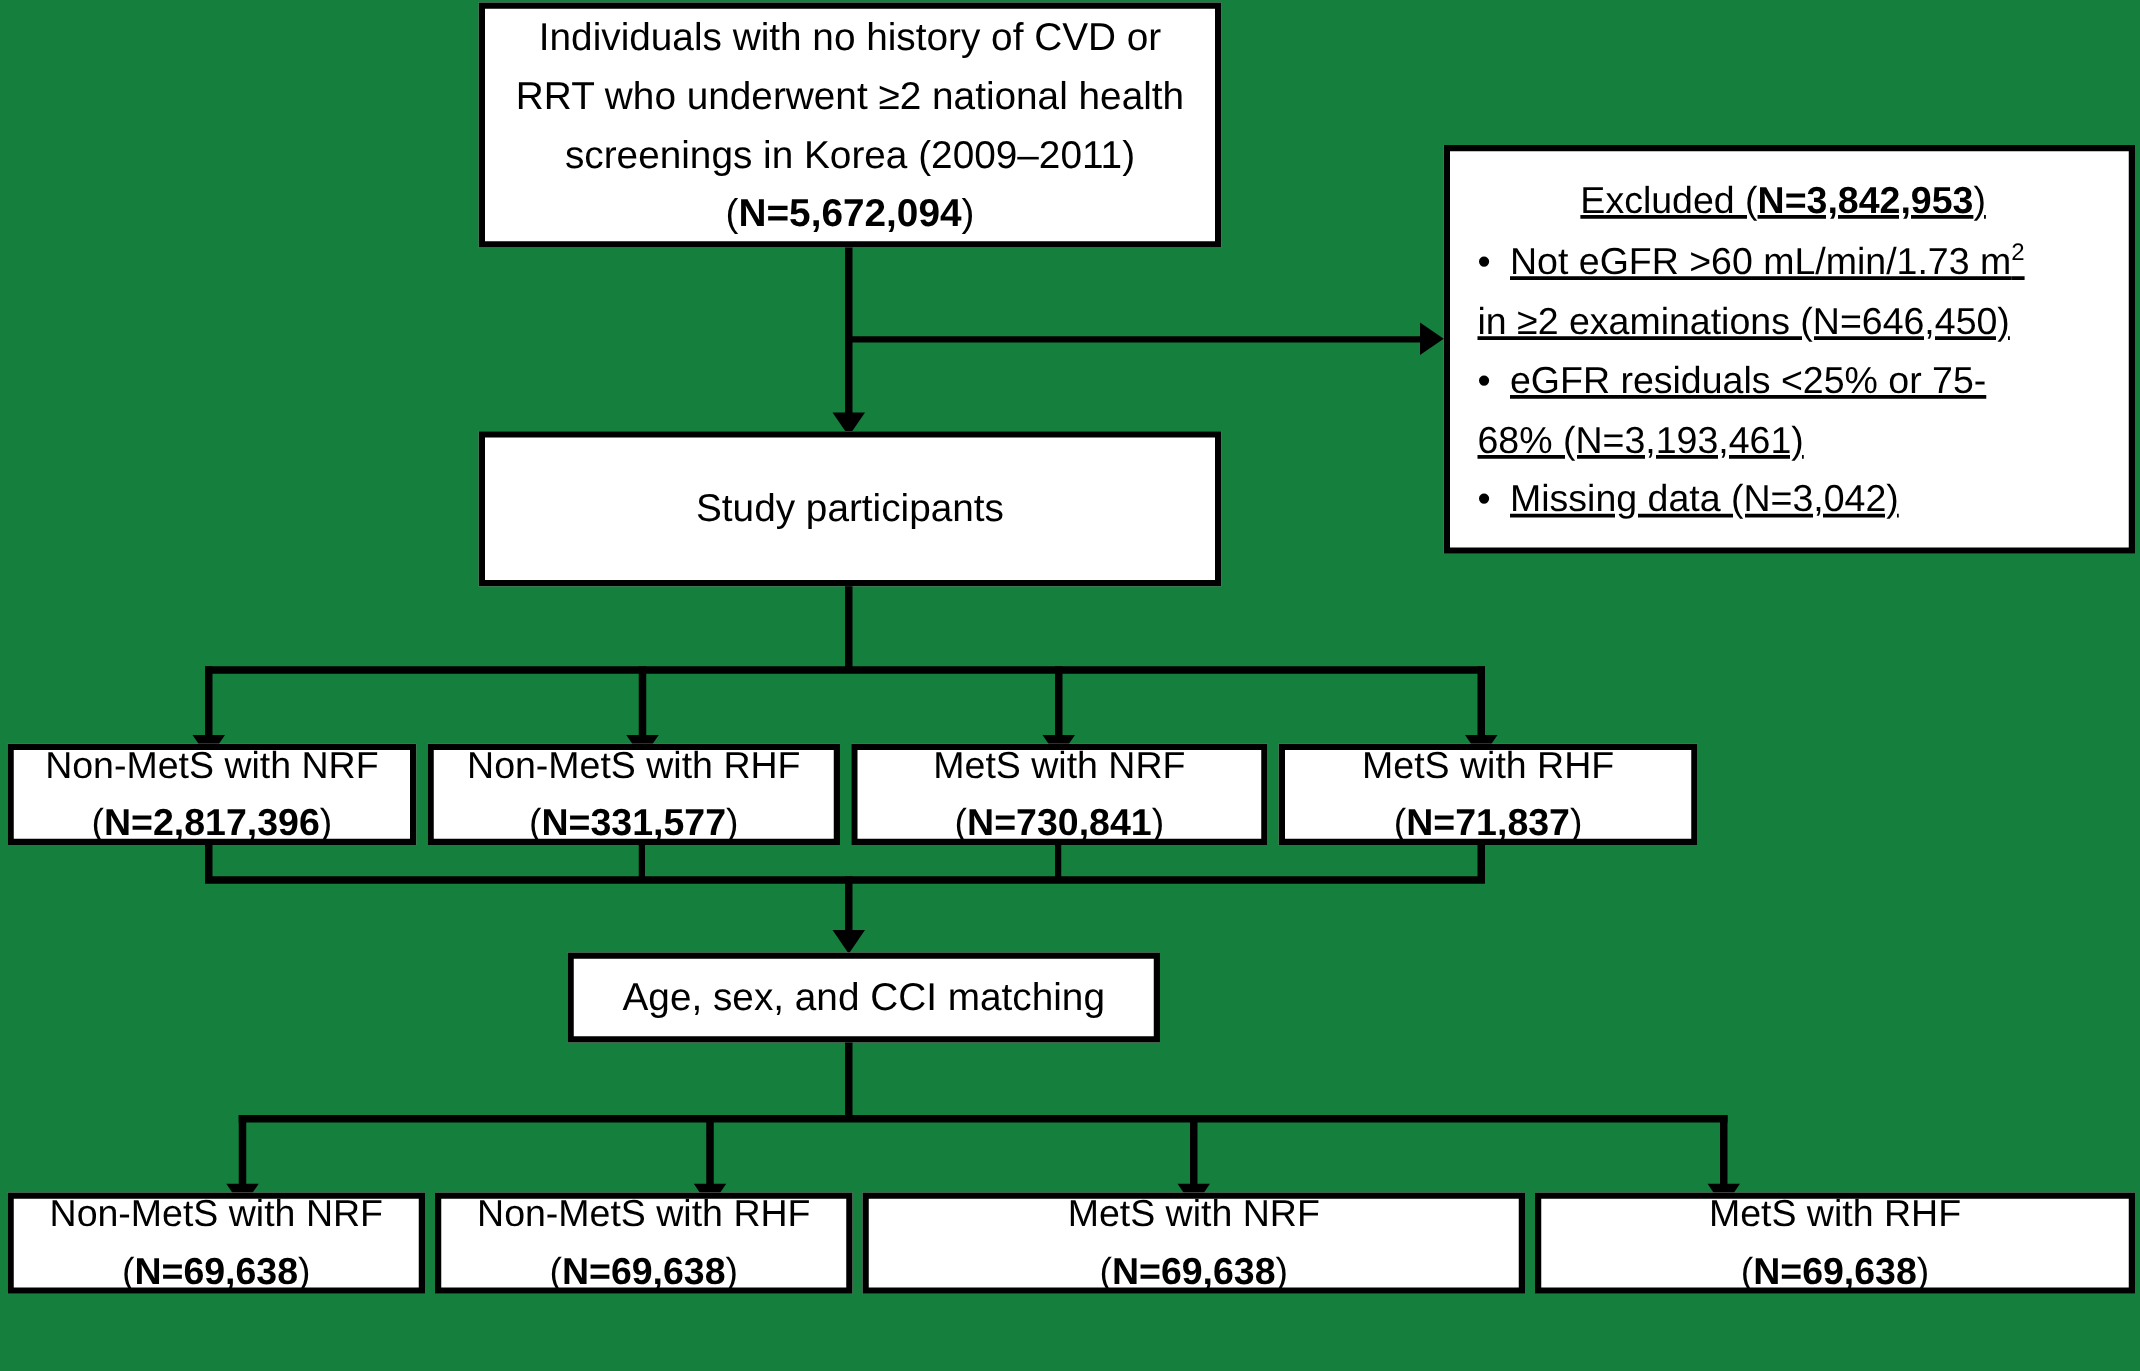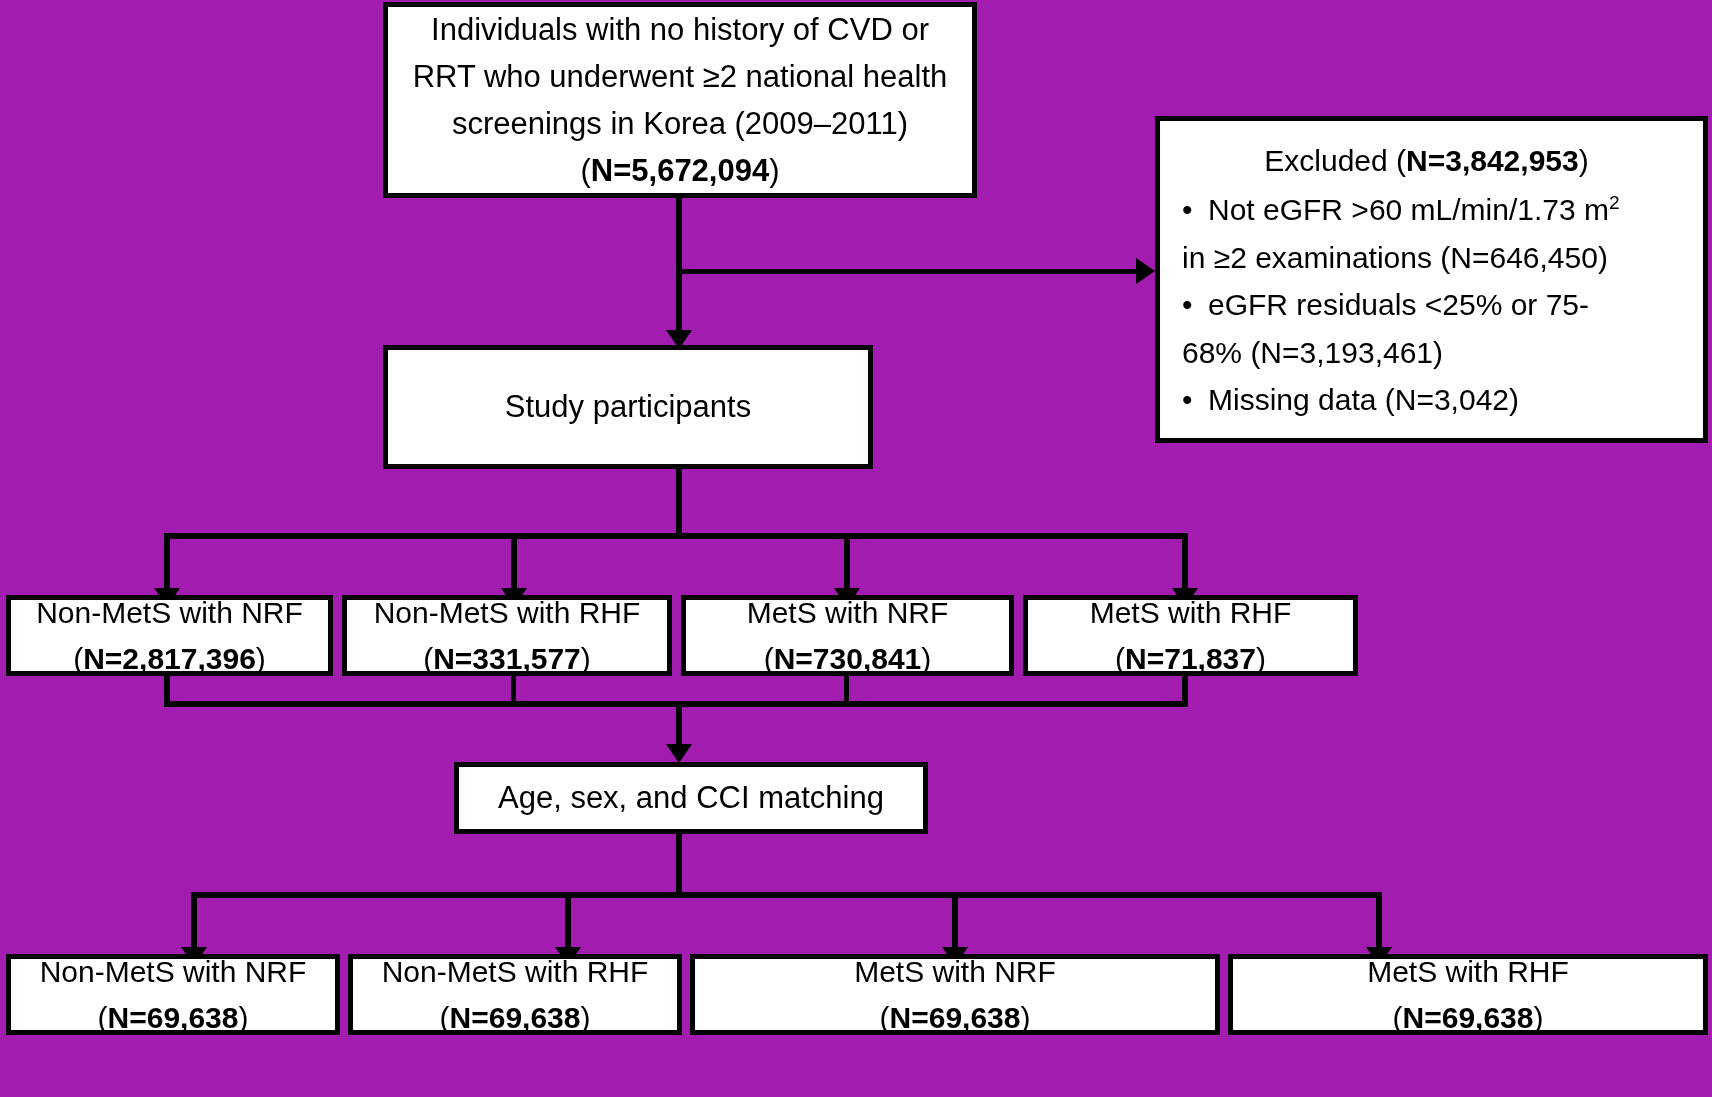--- a/index.html
+++ b/index.html
@@ -8,21 +8,21 @@
     background: #ffffff;
   }
   body {
     font-family: "Liberation Sans", sans-serif;
     color: #000000;
   }
   #canvas {
     position: relative;
     width: 1712px;
     height: 1097px;
-    background: #a21caf;
+    background: #15803d;
     overflow: hidden;
   }
   .box {
     position: absolute;
     box-sizing: border-box;
     border: 5px solid #000;
     background: #fff;
     display: flex;
     flex-direction: column;
     align-items: center;
@@ -38,20 +38,21 @@
   #box-excluded    { font-size: 30px; }
   #box-participants{ font-size: 31px; }
   .group-box       { font-size: 30px; }
   #box-matching    { font-size: 31px; margin-left: 12px; }
 
   #box-excluded {
     display: block;
     text-align: left;
     padding: 16px 32px 14px 22px;
     line-height: 1.58;
+    text-decoration: underline;
   }
   #box-excluded .excl-title {
     display: block;
     text-align: center;
     white-space: nowrap;
     margin-bottom: 2px;
   }
   #box-excluded .bullet-line {
     display: block;
     text-indent: 0;
@@ -107,21 +108,21 @@
 
     <span class="bullet-line"><span class="dot">•</span><span>Missing data (N=3,042)</span></span>
   </div>
 
   <div class="vline" style="left:676px; top:198px; width:6px; height:138px;"></div>
   <div class="arrowhead arrow-down" style="left:666px; top:330px;"></div>
 
   <div class="hline" style="left:676px; top:269px; width:466px; height:5px;"></div>
   <div class="arrowhead arrow-right" style="left:1136px; top:258px;"></div>
 
-  <div class="box" id="box-participants" style="left:383px; top:345px; width:490px; height:124px;">
+  <div class="box" id="box-participants" style="left:383px; top:345px; width:594px; height:124px;">
     <span class="ln">Study participants</span>
   </div>
 
   <div class="vline" style="left:676px; top:469px; width:6px; height:67px;"></div>
   <div class="hline" style="left:164px; top:533px; width:1024px; height:6px;"></div>
 
   <div class="vline" style="left:164px; top:533px; width:6px; height:62px;"></div>
   <div class="arrowhead arrow-down" style="left:154px; top:588px;"></div>
 
   <div class="vline" style="left:511px; top:533px; width:6px; height:62px;"></div>

